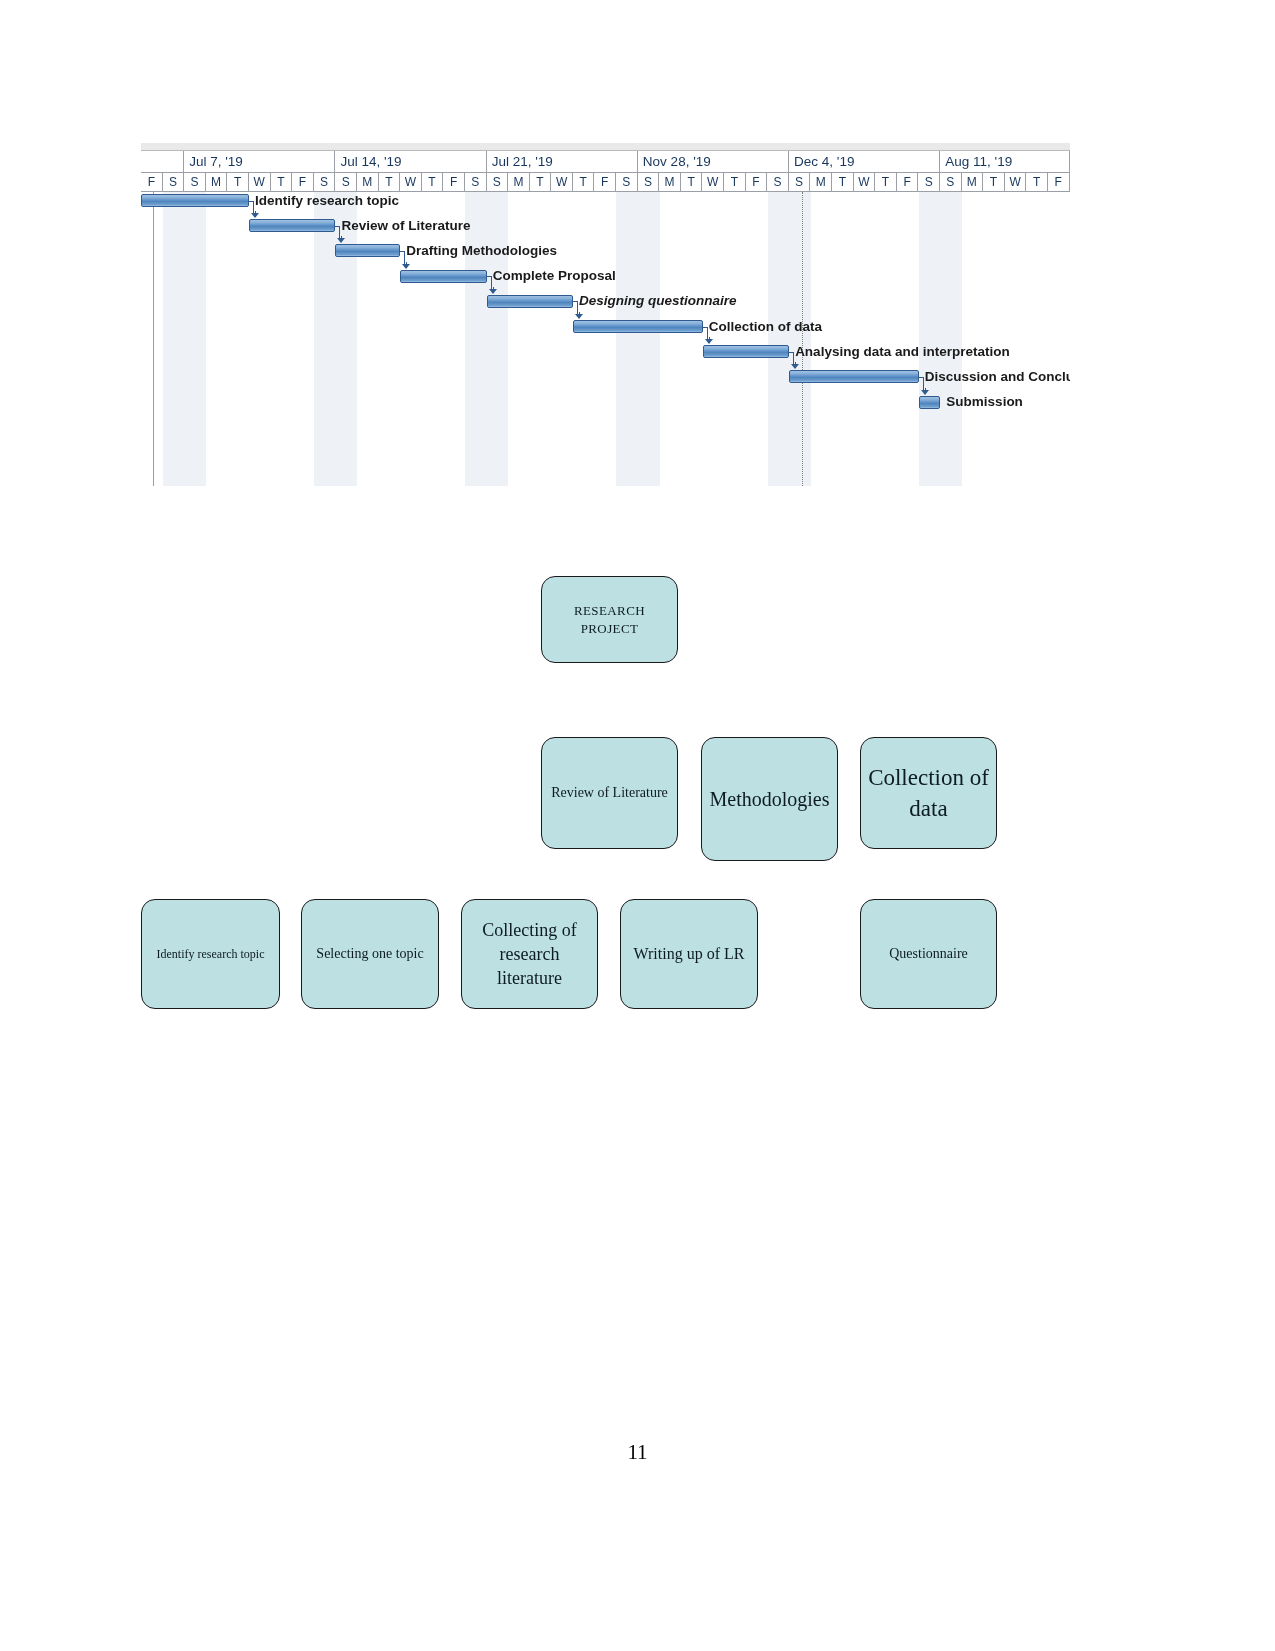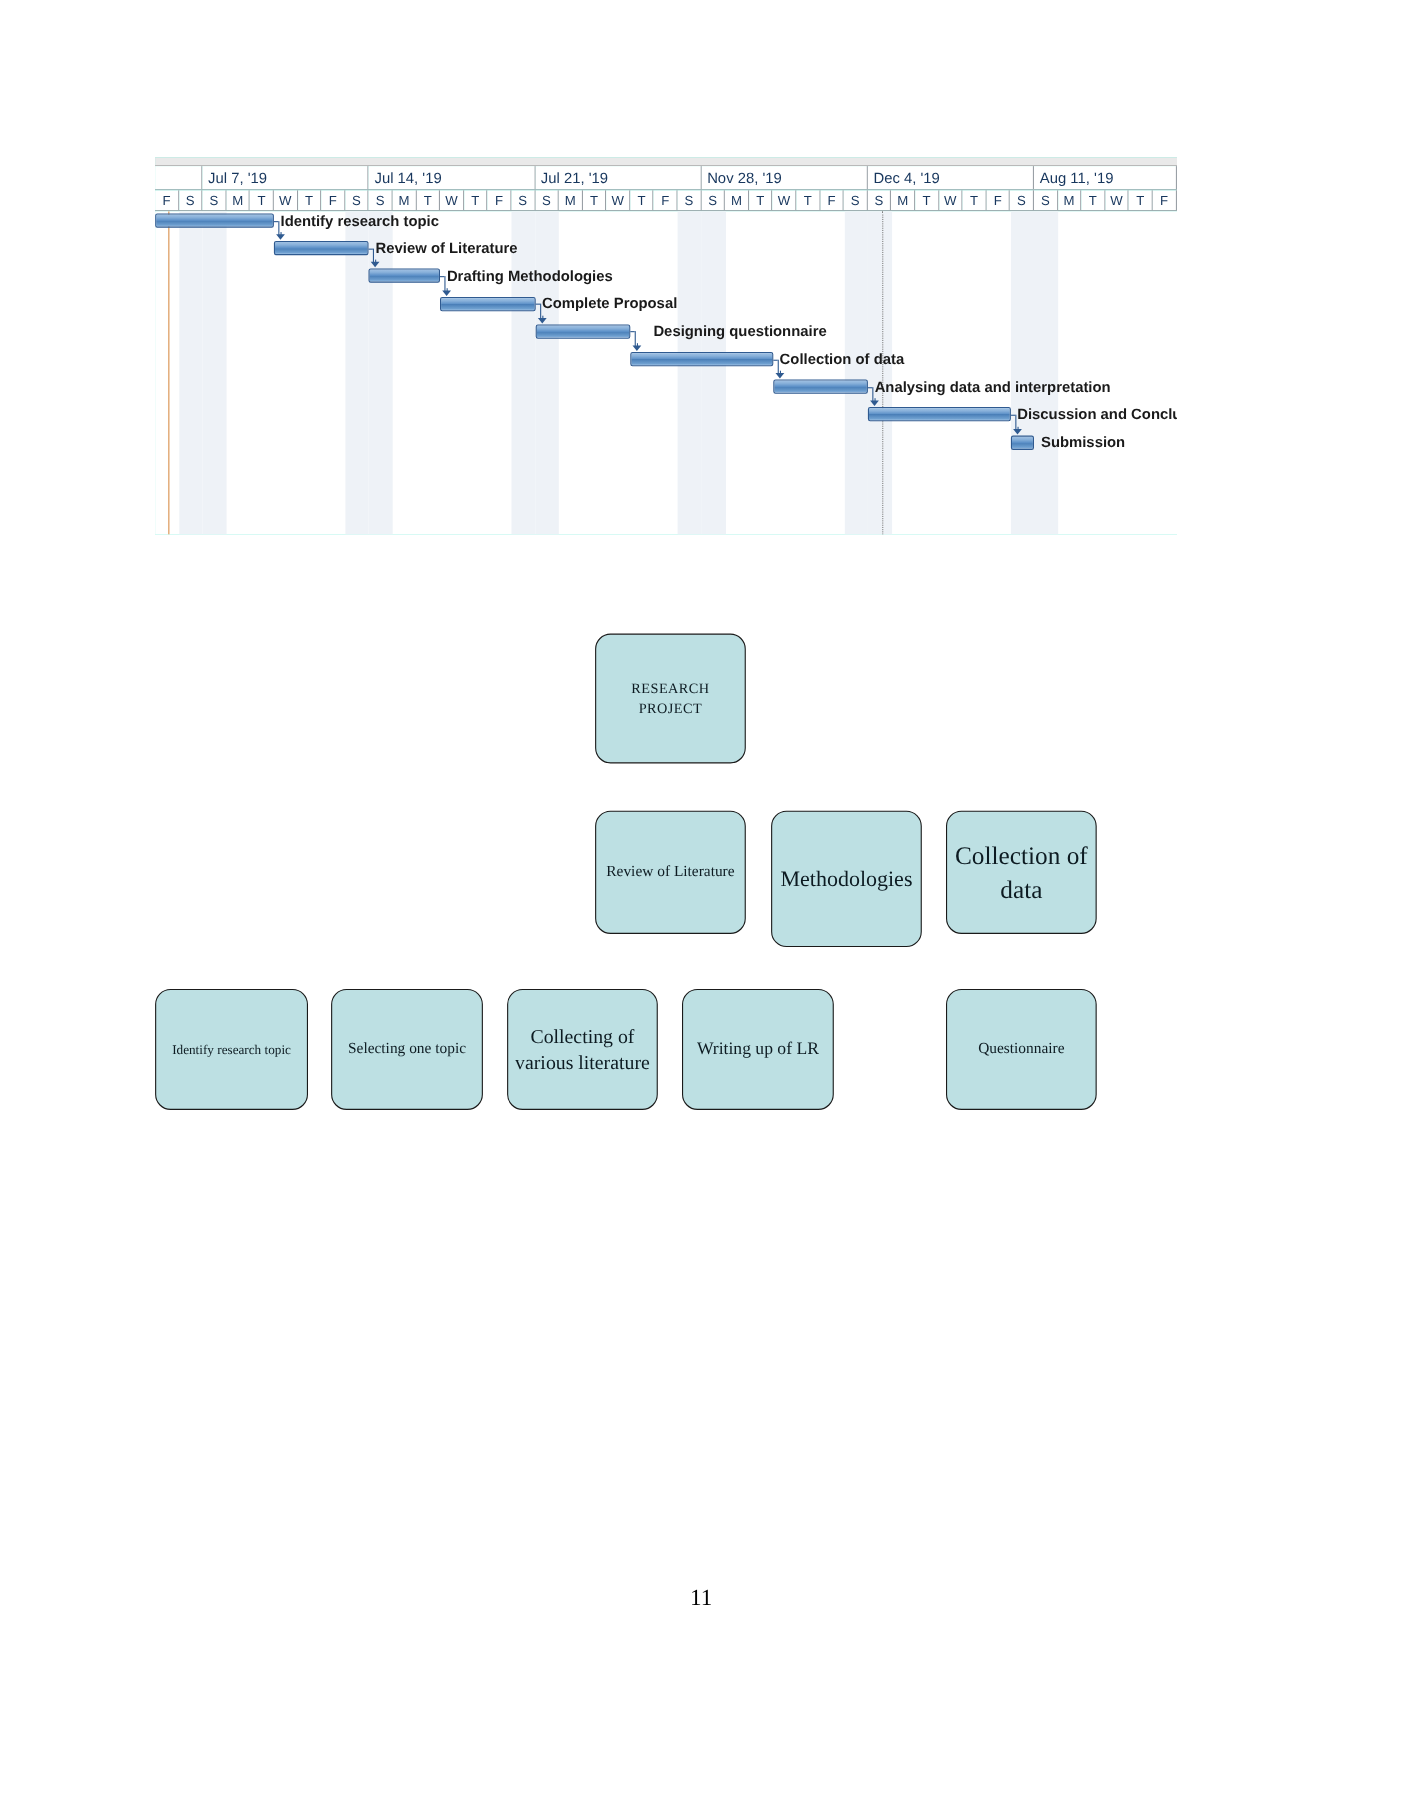--- a/index.html
+++ b/index.html
@@ -269,21 +269,21 @@
         <div class="link link-v" style="left: 265.256px; top: 69.6px; height: 4px;"></div>
         <div class="arrow-down" style="left: 261.256px; top: 71.6px;"></div>
         <div class="bar" title="Complete Proposal" style="left: 259.256px; top: 77.6px; width: 86.4186px;"></div>
         <div class="bar-label" style="left: 351.674px; top: 77.1px;">Complete Proposal</div>
         <div class="link link-h" style="left: 345.674px; top: 84.1px; width: 4px;"></div>
         <div class="link link-v" style="left: 349.674px; top: 84.1px; height: 13.7px;"></div>
         <div class="link link-h" style="left: 349.674px; top: 97.8px; width: 2px;"></div>
         <div class="link link-v" style="left: 351.674px; top: 94.8px; height: 4px;"></div>
         <div class="arrow-down" style="left: 347.674px; top: 96.8px;"></div>
         <div class="bar" title="Designing questionnaire" style="left: 345.674px; top: 102.8px; width: 86.4186px;"></div>
-        <div class="bar-label" style="left: 453px; top: 102.3px;">Designing questionnaire</div>
+        <div class="bar-label" style="left: 438px; top: 102.3px; font-style: italic;">Designing questionnaire</div>
         <div class="link link-h" style="left: 432.093px; top: 109.3px; width: 4px;"></div>
         <div class="link link-v" style="left: 436.093px; top: 109.3px; height: 13.7px;"></div>
         <div class="link link-h" style="left: 436.093px; top: 123px; width: 2px;"></div>
         <div class="link link-v" style="left: 438.093px; top: 120px; height: 4px;"></div>
         <div class="arrow-down" style="left: 434.093px; top: 122px;"></div>
         <div class="bar" title="Collection of data" style="left: 432.093px; top: 128px; width: 129.628px;"></div>
         <div class="bar-label" style="left: 567.721px; top: 127.5px;">Collection of data</div>
         <div class="link link-h" style="left: 561.721px; top: 134.5px; width: 4px;"></div>
         <div class="link link-v" style="left: 565.721px; top: 134.5px; height: 13.7px;"></div>
         <div class="link link-h" style="left: 565.721px; top: 148.2px; width: 2px;"></div>
@@ -303,24 +303,24 @@
         <div class="link link-h" style="left: 781.767px; top: 198.6px; width: 2px;"></div>
         <div class="link link-v" style="left: 783.767px; top: 195.6px; height: 4px;"></div>
         <div class="arrow-down" style="left: 779.767px; top: 197.6px;"></div>
         <div class="bar" title="Submission" style="left: 777.767px; top: 203.6px; width: 21.6047px;"></div>
         <div class="bar-label" style="left: 805.372px; top: 203.1px;">Submission</div>
       </div>
   </div>
 </div>
 
 <div id="flow">
-    <div class="fbox" style="left: 541px; top: 576px; width: 137px; height: 118px; font-size: 13px; letter-spacing: 0.4px;">RESEARCH PROJECT</div>
+    <div class="fbox" style="left: 541px; top: 576px; width: 137px; height: 87px; font-size: 13px; letter-spacing: 0.4px;">RESEARCH PROJECT</div>
     <div class="fbox" style="left: 541px; top: 737px; width: 137px; height: 112px; font-size: 14px;">Review of Literature</div>
     <div class="fbox" style="left: 701px; top: 737px; width: 137px; height: 124px; font-size: 20px;">Methodologies</div>
     <div class="fbox" style="left: 860px; top: 737px; width: 137px; height: 112px; font-size: 23px;">Collection of data</div>
     <div class="fbox" style="left: 141px; top: 899px; width: 139px; height: 110px; font-size: 12px;">Identify research topic</div>
     <div class="fbox" style="left: 301px; top: 899px; width: 138px; height: 110px; font-size: 14px;">Selecting one topic</div>
-    <div class="fbox" style="left: 461px; top: 899px; width: 137px; height: 110px; font-size: 18px;">Collecting of various literature</div>
+    <div class="fbox" style="left: 461px; top: 899px; width: 137px; height: 110px; font-size: 18px;">Collecting of research literature</div>
     <div class="fbox" style="left: 620px; top: 899px; width: 138px; height: 110px; font-size: 16px;">Writing up of LR</div>
     <div class="fbox" style="left: 860px; top: 899px; width: 137px; height: 110px; font-size: 14px;">Questionnaire</div>
   </div>
 
 <div id="page-number">11</div>
 
 </body></html>

